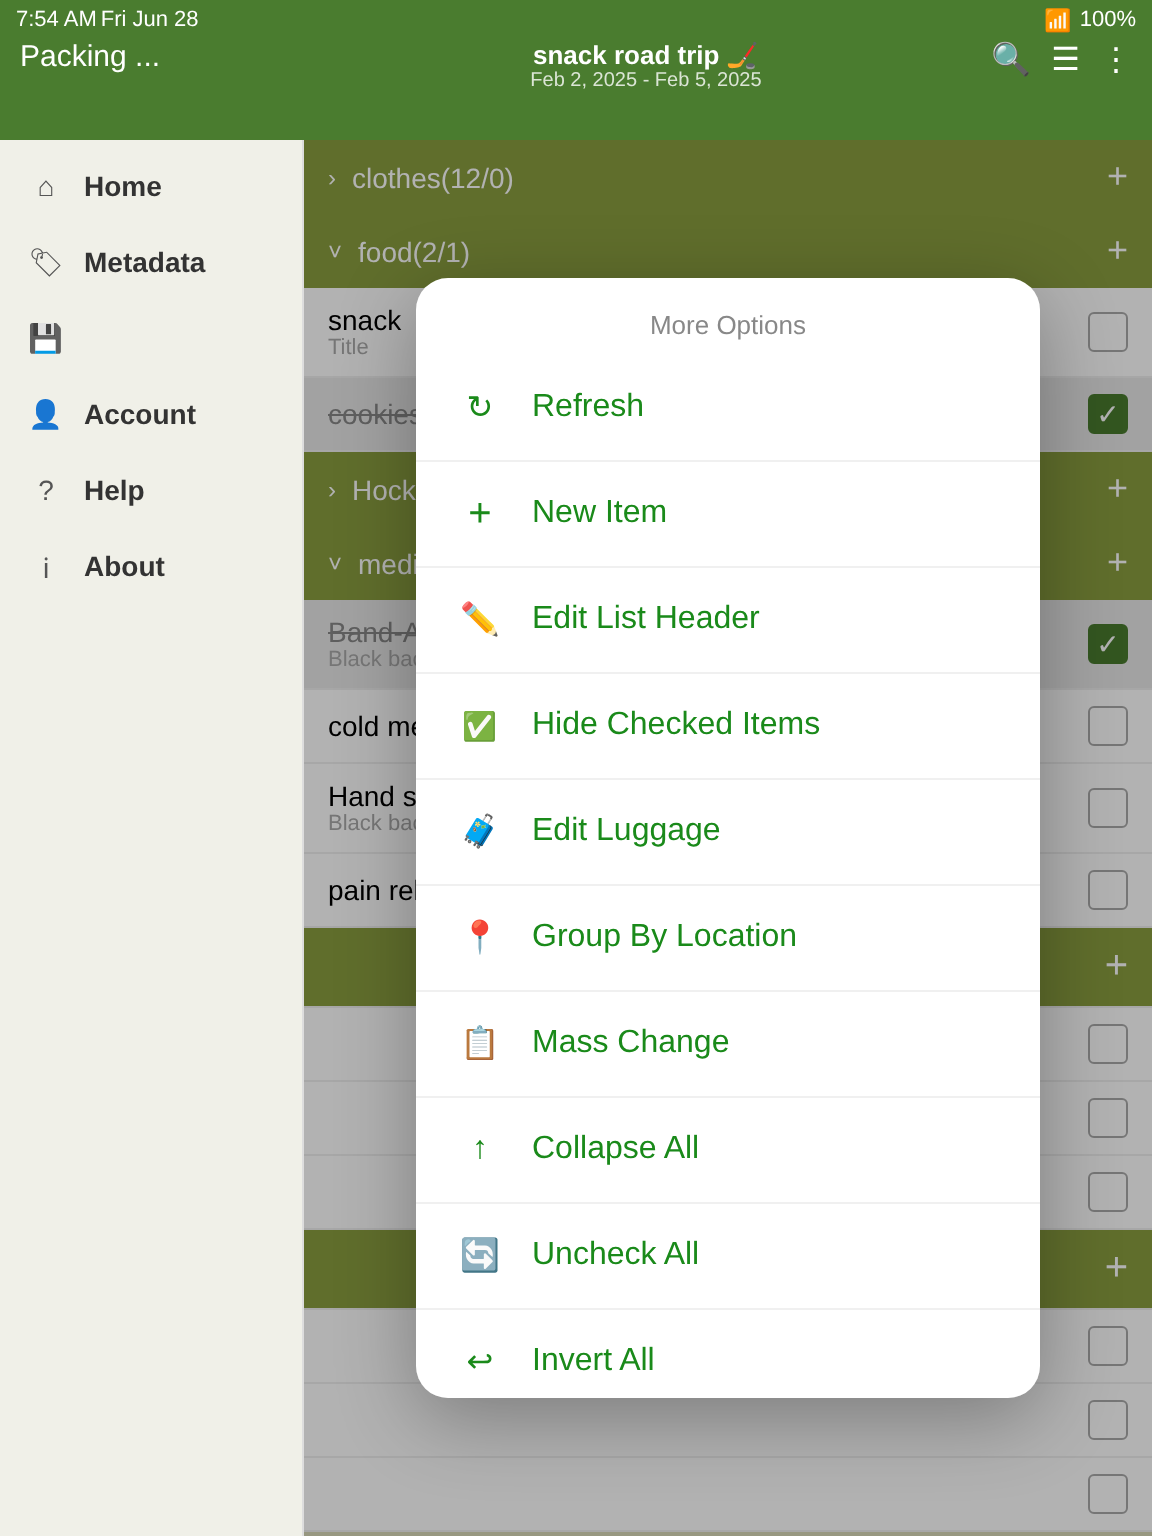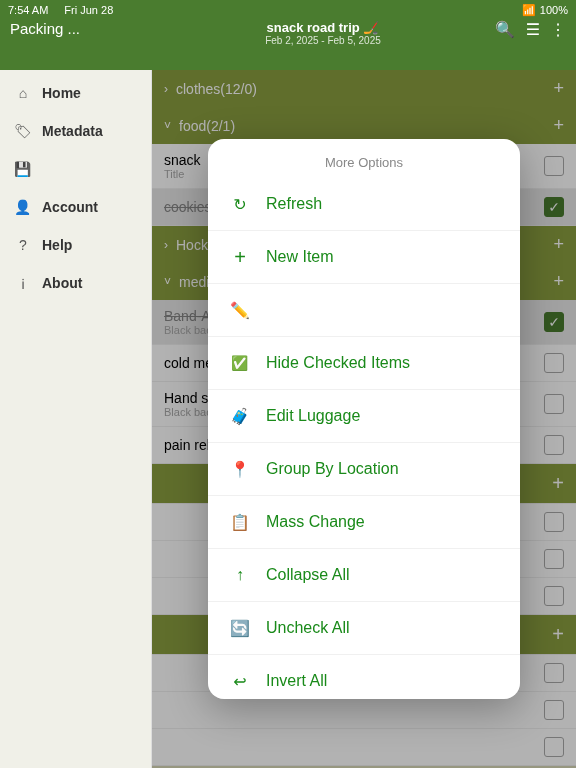--- a/index.html
+++ b/index.html
@@ -16,21 +16,21 @@
     .status-bar {
       height: 20px;
       background: #4a7c2f;
       display: flex;
       align-items: center;
       justify-content: space-between;
       padding: 0 8px;
       color: white;
       font-size: 11px;
     }
-    .status-bar-left { display: flex; gap: 16px; }
+    .status-bar-left { display: flex; gap: 2px; }
     .status-bar-right { display: flex; gap: 4px; align-items: center; }
 
     
     .header {
       height: 50px;
       background: #4a7c2f;
       display: flex;
       align-items: flex-start;
       padding: 0 10px;
       color: white;
@@ -373,20 +373,21 @@
         <div class="modal-divider"></div>
 
         <div class="modal-item">
           <span class="m-icon" style="color:#1a8a1a;font-size:20px;font-weight:300;">+</span>
           <span class="m-label">New Item</span>
         </div>
         <div class="modal-divider"></div>
 
         <div class="modal-item">
           <span class="m-icon" style="color:#1a8a1a;">✏️</span>
+          <span class="m-label">Edit List Header</span>
         </div>
         <div class="modal-divider"></div>
 
         <div class="modal-item">
           <span class="m-icon" style="color:#1a8a1a;font-size:14px;">✅</span>
           <span class="m-label">Hide Checked Items</span>
         </div>
         <div class="modal-divider"></div>
 
         <div class="modal-item">

